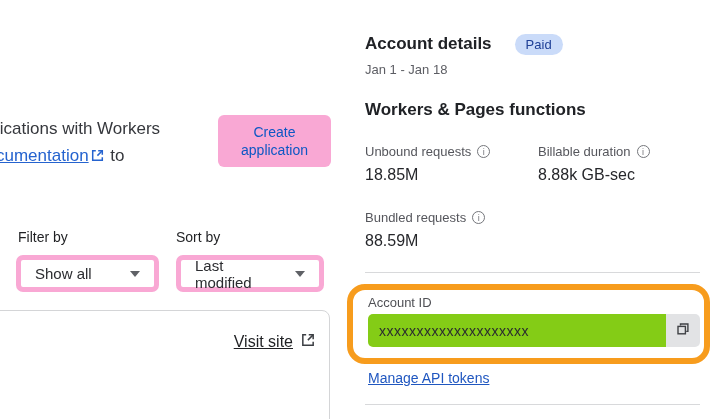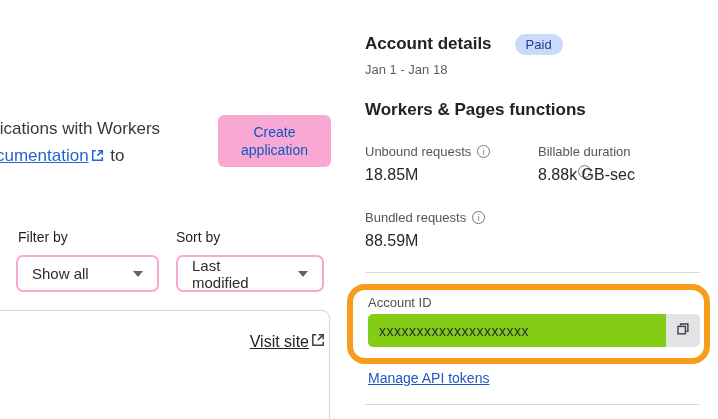--- a/index.html
+++ b/index.html
@@ -13,30 +13,30 @@
   .ext-icon { display:inline-block; vertical-align:-1px; margin:0 2px; color:#2563cf; }
   .ext-icon.dark { color:#3c3f44; }
 
   .create-btn { position:absolute; left:218px; top:115px; width:113px; height:52px;
     background:#f9a8d4; border:none; border-radius:6px; color:#0d57c4;
     font-size:14px; line-height:18px; font-family:"Liberation Sans", sans-serif;
     text-align:center; cursor:pointer; }
 
   .field-label { position:absolute; font-size:14px; color:#1f2023; }
   .select-box { position:absolute; top:255px; height:37px; background:#fff;
-    border:2px solid #f9a8d4; border-radius:7px; display:flex; align-items:center;
+    border:5px solid #f9a8d4; border-radius:7px; display:flex; align-items:center;
     padding:0 14px; font-size:15px; color:#2b2c30; cursor:pointer; }
   .select-box .caret { margin-left:auto; width:0; height:0;
     border-left:5px solid transparent; border-right:5px solid transparent;
     border-top:6px solid #5f6166; }
   .select-label-text { margin-right:18px; }
 
   .site-card { position:absolute; left:-12px; top:310px; width:342px; height:140px;
     background:#fff; border:1px solid #d4d5d7; border-radius:8px; }
-  .visit-site-row { position:absolute; right:2px; top:22px; display:flex; align-items:flex-end; }
+  .visit-site-row { position:absolute; right:12px; top:22px; display:flex; align-items:flex-end; gap:6px; }
   .visit-site-link { font-size:16px; font-weight:500; color:#1f2023; text-decoration:underline; cursor:pointer; }
 
   
   .acct-title-row { position:absolute; left:365px; top:34px; display:flex; align-items:flex-start; gap:23px; }
   .acct-title { font-size:17px; font-weight:700; color:#202226; }
   .paid-badge { background:#cadbf9; color:#1e3f96; font-size:13px; padding:3px 11px; border-radius:12px; }
   .date-range { position:absolute; left:365px; top:62px; font-size:13px; color:#5c5d63; }
   .section-title { position:absolute; left:365px; top:100px; font-size:17px; font-weight:700; color:#202226; }
 
   .stat-label { position:absolute; font-size:13px; color:#55565c; display:flex; align-items:center; gap:6px; }
@@ -110,21 +110,21 @@
   </div>
   <div class="date-range">Jan 1 - Jan 18</div>
   <div class="section-title">Workers &amp; Pages functions</div>
 
   <div class="stat-label" style="left:365px; top:144px;">
     <span>Unbound requests</span>
     <span class="info-icon">i</span>
   </div>
   <div class="stat-value" style="left:365px; top:166px;">18.85M</div>
 
-  <div class="stat-label" style="left:538px; top:144px;flex-direction:column;">
+  <div class="stat-label" style="left:538px; top:144px;">
     <span>Billable duration</span>
     <span class="info-icon">i</span>
   </div>
   <div class="stat-value" style="left:538px; top:166px;">8.88k GB-sec</div>
 
   <div class="stat-label" style="left:365px; top:210px;">
     <span>Bundled requests</span>
     <span class="info-icon">i</span>
   </div>
   <div class="stat-value" style="left:365px; top:232px;">88.59M</div>

